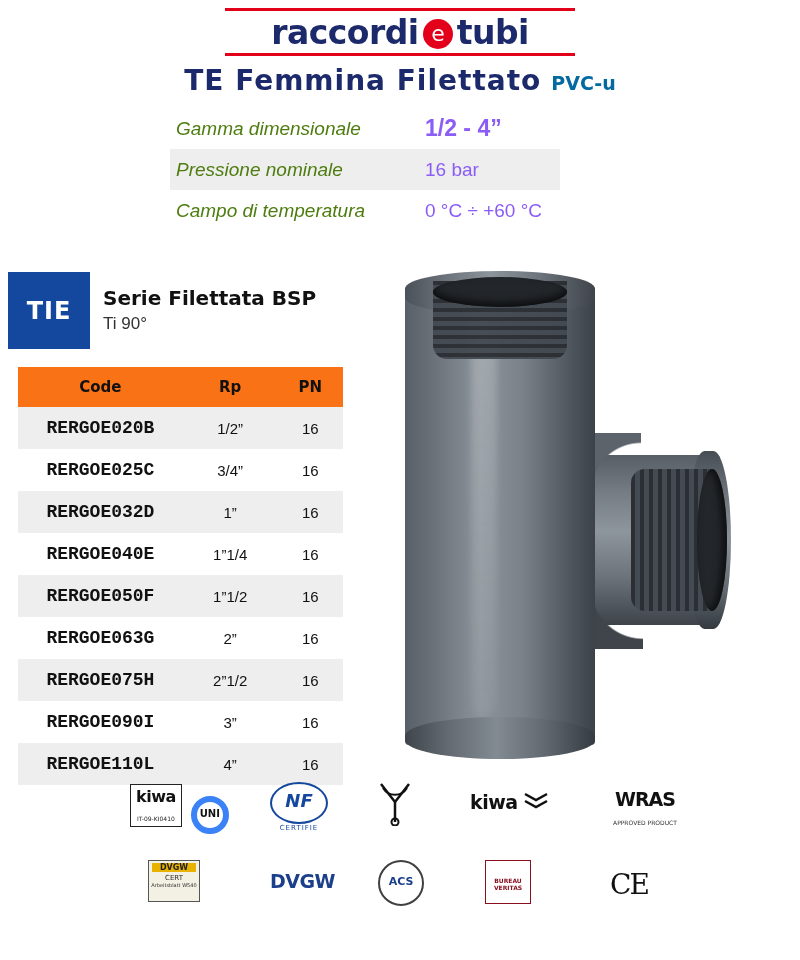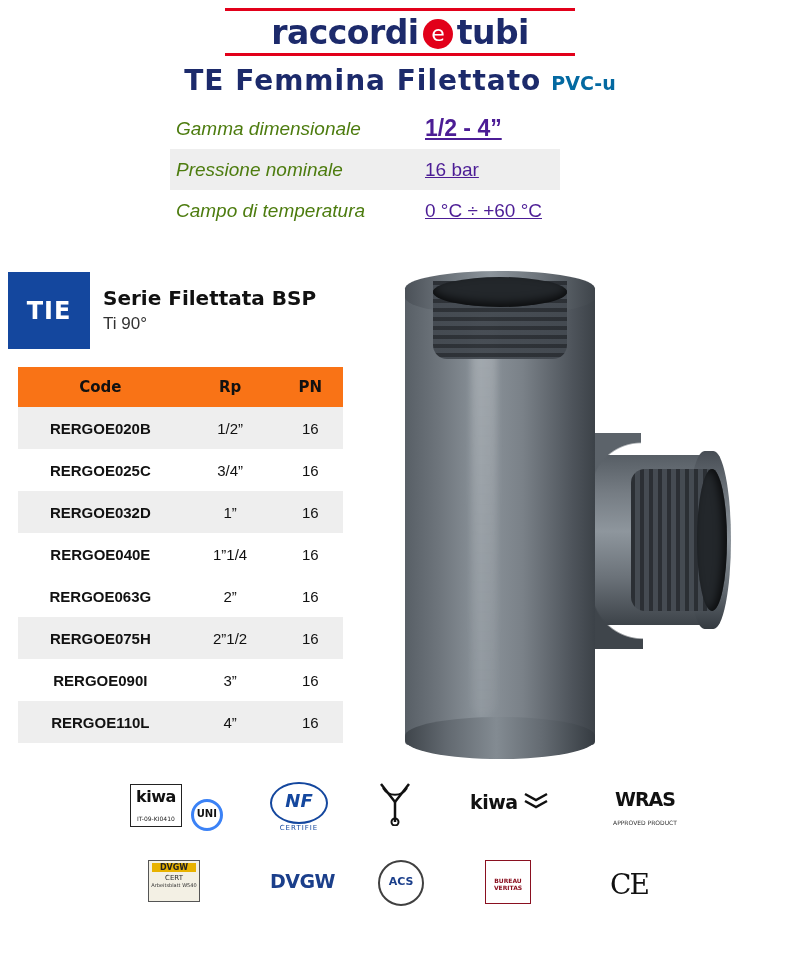--- a/index.html
+++ b/index.html
@@ -110,22 +110,21 @@
     height: 41px;
     line-height: 41px;
   }
   .spec-value {
     flex: 1;
     font-size: 19px;
     padding-left: 10px;
     box-sizing: border-box;
     height: 41px;
     line-height: 41px;
-    color: #4c1d95;
-    text-decoration: underline;
+    color: #8b5cf6;
   }
   .spec-value.bold {
     font-weight: bold;
     font-size: 23px;
   }
   .spec-row.first .spec-value { width: 145px; flex: none; }
   .spec-row.alt .spec-value { width: 145px; flex: none; }
 
   
   .tie-badge {
@@ -178,23 +177,23 @@
     color: #111;
   }
   .code-table td {
     height: 40px;
     font-size: 15px;
     text-align: center;
     color: #111;
   }
   .code-table tr.shade td { background: #eeeeee; }
   .code-table td.code {
-    font-family: Liberation Sans, sans-serif;
-    font-weight: bold;
-    font-size: 15px;
+    font-family: Liberation Mono, monospace;
+    font-weight: bold;
+    font-size: 18px;
     width: 165px;
   }
   .code-table th.c-code { width: 165px; }
   .code-table th.c-rp, .code-table td.rp { width: 95px; }
   .code-table th.c-pn, .code-table td.pn { width: 65px; }
 
   
   .product {
     position: absolute;
     left: 385px;
@@ -343,21 +342,21 @@
     font-weight: bold;
     font-size: 16px;
     color: #111;
     letter-spacing: -0.5px;
   }
   .kiwa-small { font-size: 6px; color: #222; letter-spacing: 0; }
   .uni-circle {
     display: inline-block;
     width: 26px; height: 26px;
     border-radius: 50%;
-    border: 3px solid #3b82f6;
+    border: 6px solid #3b82f6;
     font-size: 10px; font-weight: bold;
     line-height: 24px;
     color: #111;
     margin-left: 4px;
     vertical-align: 4px;
   }
   .nf-badge {
     width: 54px; height: 38px;
     border: 2px solid #14479e;
     border-radius: 50%;
@@ -483,20 +482,25 @@
     <tr class="shade">
       <td class="code">RERGOE032D</td>
       <td class="rp">1”</td>
       <td class="pn">16</td>
     </tr>
     <tr>
       <td class="code">RERGOE040E</td>
       <td class="rp">1”1/4</td>
       <td class="pn">16</td>
     </tr>
+    <tr class="shade">
+      <td class="code">RERGOE050F</td>
+      <td class="rp">1”1/2</td>
+      <td class="pn">16</td>
+    </tr>
     <tr>
       <td class="code">RERGOE063G</td>
       <td class="rp">2”</td>
       <td class="pn">16</td>
     </tr>
     <tr class="shade">
       <td class="code">RERGOE075H</td>
       <td class="rp">2”1/2</td>
       <td class="pn">16</td>
     </tr>

